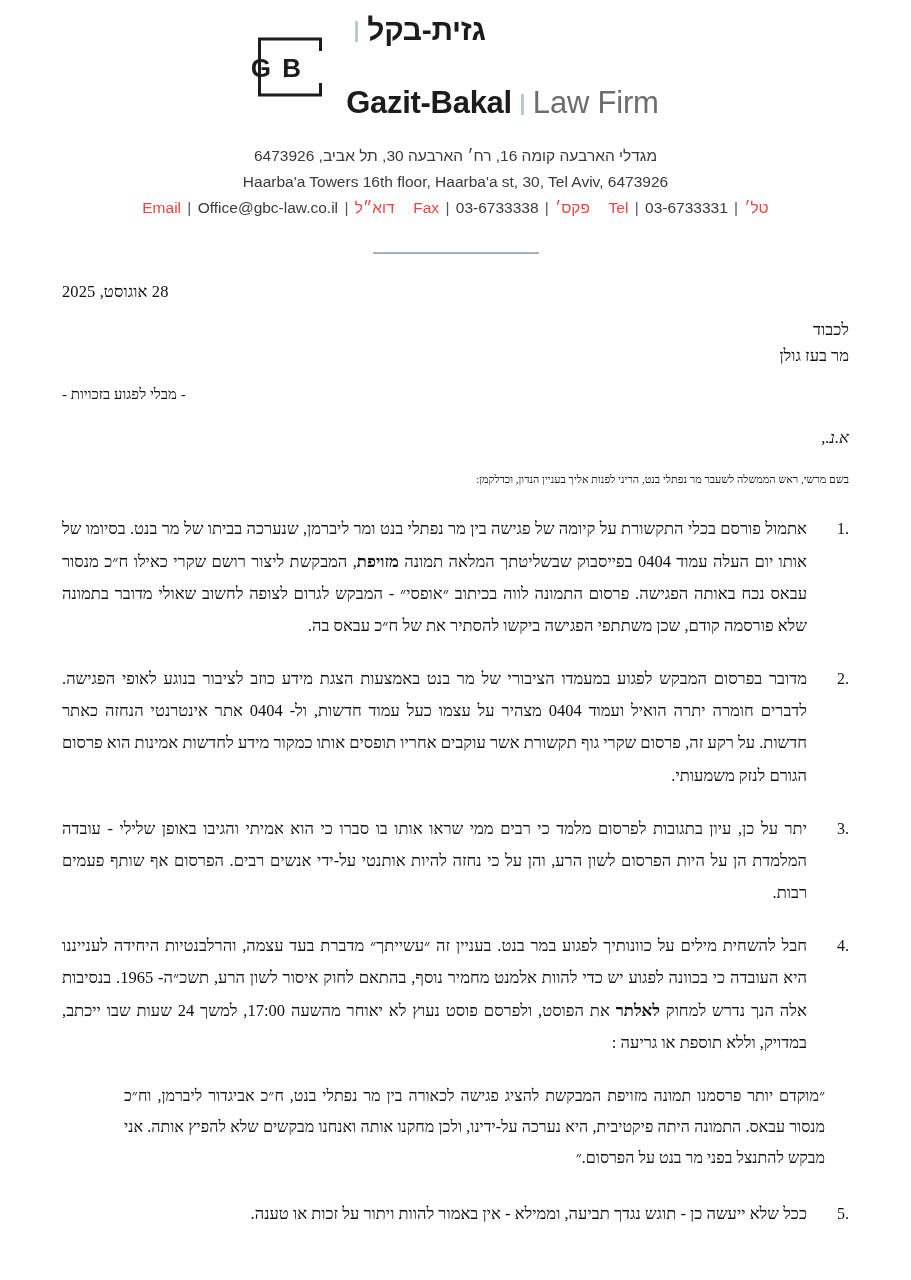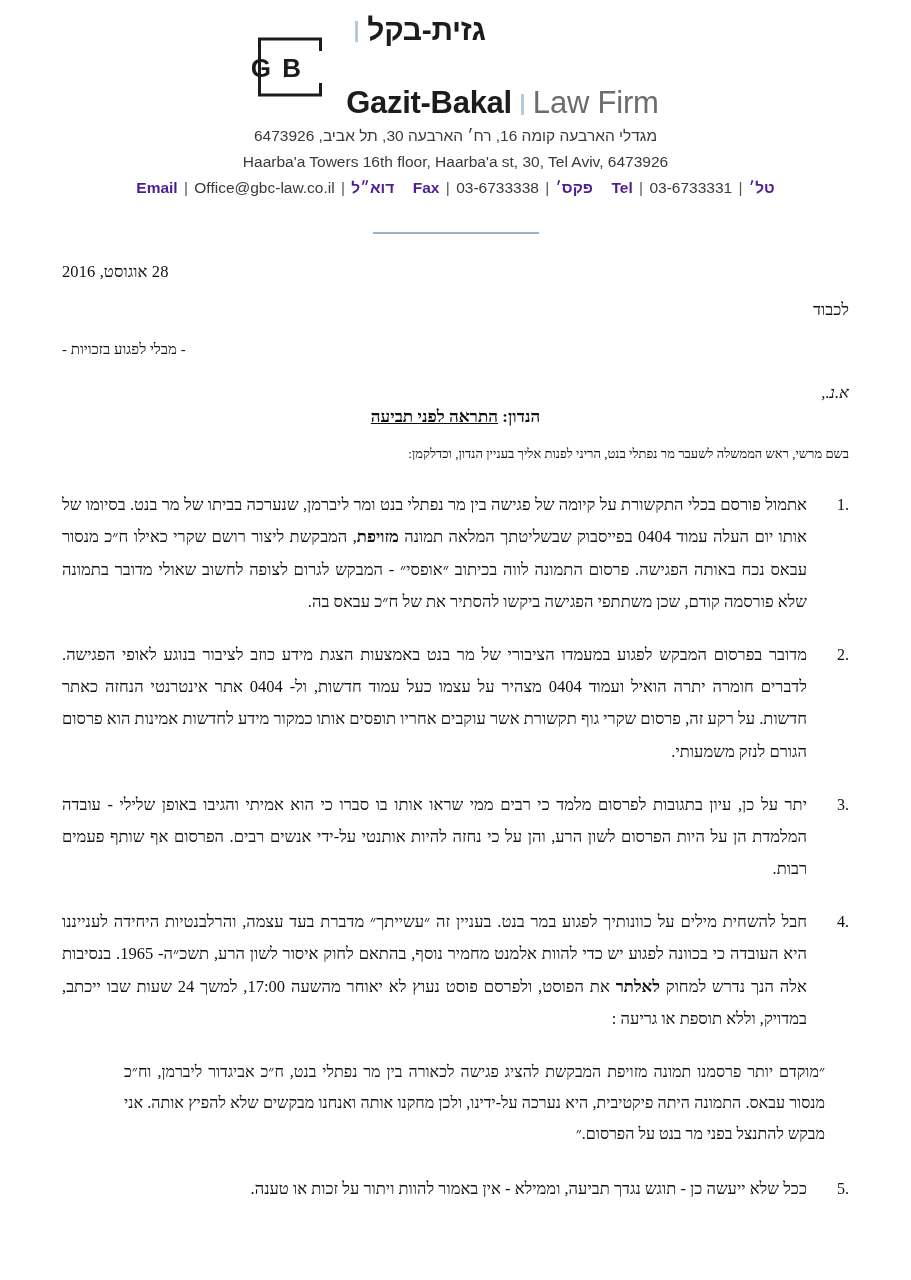--- a/index.html
+++ b/index.html
@@ -78,38 +78,38 @@
   .logo-mark {
     position: relative;
     width: 76px;
     height: 64px;
     flex: none;
   }
   .logo-mark svg { display: block; }
 
   
   .contact {
-    margin-top: 4px;
+    margin-top: 24px;
     text-align: center;
     font-family: "Liberation Sans", "DejaVu Sans", sans-serif;
     color: #3a3a3a;
   }
   .contact-line {
     font-size: 15.5px;
     line-height: 1.62;
     white-space: nowrap;
   }
   .contact-line-3 {
     direction: rtl;
     font-size: 15.5px;
     line-height: 1.7;
     margin-top: 1px;
     white-space: nowrap;
   }
-  .c-bold { font-weight: 700; color: #4c1d95; }
+  .c-bold { font-weight: 400; color: #ef4444; }
   .c-pipe { color: #555; padding: 0 2px; }
   .c-gap { display: inline-block; width: 10px; }
 
   .divider-wrap {
     margin-top: 19px;
     text-align: center;
   }
   .divider {
     display: inline-block;
     width: 166px;
@@ -157,23 +157,23 @@
   .subject {
     margin-top: 4px;
     text-align: center;
     font-size: 17px;
     font-weight: 700;
   }
   .subject .lbl { text-decoration: none; }
   .subject .val { text-decoration: underline; }
 
   .intro {
-    margin-top: 16px;
+    margin-top: 22px;
     text-align: right;
-    font-size: 13px;
+    font-size: 11px;
     line-height: 1.75;
     font-family: Liberation Serif, serif;
   }
 
   ol.clauses {
     list-style: none;
     margin: 24px 0 0 0;
     padding: 0;
   }
   ol.clauses > li {
@@ -266,36 +266,33 @@
       </div>
     </div>
 
     <div class="divider-wrap">
       <span class="divider"></span>
     </div>
   </header>
 
   <main class="body">
 
-    <div class="date-line">28 אוגוסט, 2016</div>
+    <div class="date-line">28 אוגוסט, 2025</div>
 
     <div class="addressee">
       <div>לכבוד</div>
+      <div>מר בעז גולן</div>
     </div>
 
     <div class="via-block">
       <div>- מבלי לפגוע בזכויות -</div>
     </div>
 
     <div class="salutation">א.נ.,</div>
 
-    <div class="subject">
-      <span class="lbl">הנדון:</span>
-      <span class="val">התראה לפני תביעה</span>
-    </div>
 
     <div class="intro">בשם מרשי, ראש הממשלה לשעבר מר נפתלי בנט, הריני לפנות אליך בעניין הנדון, וכדלקמן:</div>
 
     <ol class="clauses" id="clause-list">
         <li><span class="num">1.</span><span><span>אתמול פורסם בכלי התקשורת על קיומה של פגישה בין מר נפתלי בנט ומר ליברמן, שנערכה בביתו של מר בנט. בסיומו של אותו יום העלה עמוד 0404 בפייסבוק שבשליטתך המלאה תמונה </span><b>מזויפת</b><span>, המבקשת ליצור רושם שקרי כאילו ח״כ מנסור עבאס נכח באותה הפגישה. פרסום התמונה לווה בכיתוב ״אופסי״ - המבקש לגרום לצופה לחשוב שאולי מדובר בתמונה שלא פורסמה קודם, שכן משתתפי הפגישה ביקשו להסתיר את של ח״כ עבאס בה.</span></span></li>
         <li><span class="num">2.</span><span><span>מדובר בפרסום המבקש לפגוע במעמדו הציבורי של מר בנט באמצעות הצגת מידע כוזב לציבור בנוגע לאופי הפגישה. לדברים חומרה יתרה הואיל ועמוד 0404 מצהיר על עצמו כעל עמוד חדשות, ול- 0404 אתר אינטרנטי הנחזה כאתר חדשות. על רקע זה, פרסום שקרי גוף תקשורת אשר עוקבים אחריו תופסים אותו כמקור מידע לחדשות אמינות הוא פרסום הגורם לנזק משמעותי.</span></span></li>
         <li><span class="num">3.</span><span><span>יתר על כן, עיון בתגובות לפרסום מלמד כי רבים ממי שראו אותו בו סברו כי הוא אמיתי והגיבו באופן שלילי  - עובדה המלמדת הן על היות הפרסום לשון הרע, והן על כי נחזה להיות אותנטי על-ידי אנשים רבים. הפרסום אף שותף פעמים רבות.</span></span></li>
         <li><span class="num">4.</span><span><span>חבל להשחית מילים על כוונותיך לפגוע במר בנט. בעניין זה ״עשייתך״ מדברת בעד עצמה, והרלבנטיות היחידה לענייננו היא העובדה כי בכוונה לפגוע יש כדי להוות אלמנט מחמיר נוסף, בהתאם לחוק איסור לשון הרע, תשכ״ה- 1965. בנסיבות אלה הנך נדרש למחוק </span><b>לאלתר</b><span> את הפוסט, ולפרסם פוסט נעוץ לא יאוחר מהשעה 17:00, למשך 24 שעות שבו ייכתב, במדויק, וללא תוספת או גריעה :</span></span></li>
       </ol>
 

